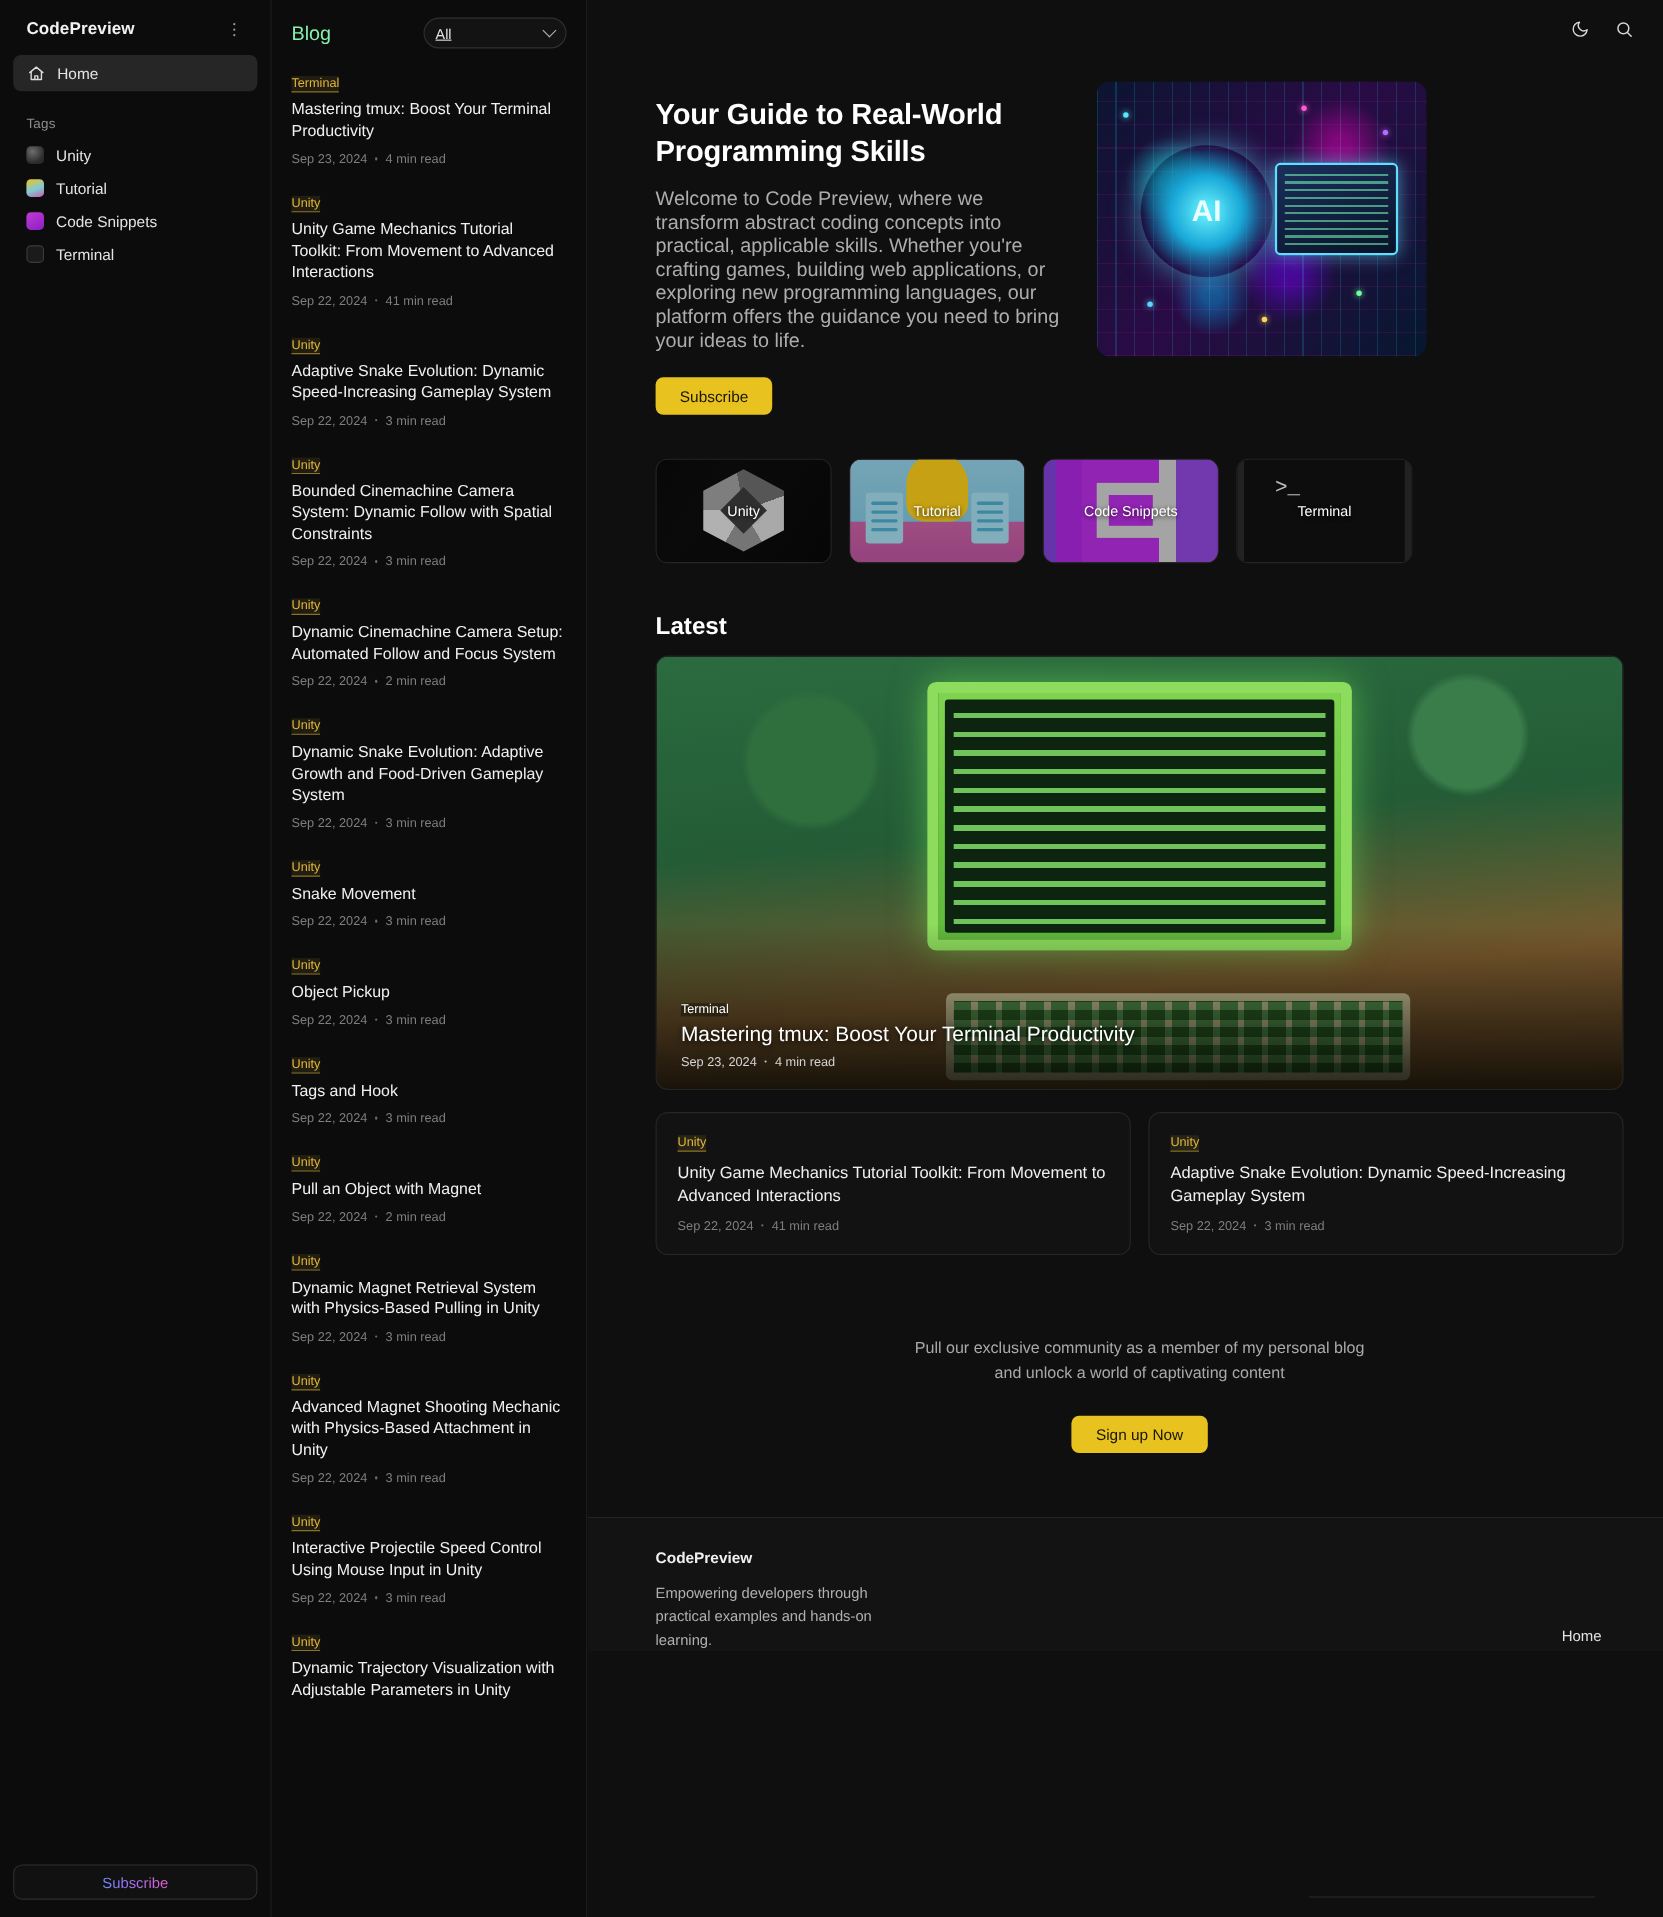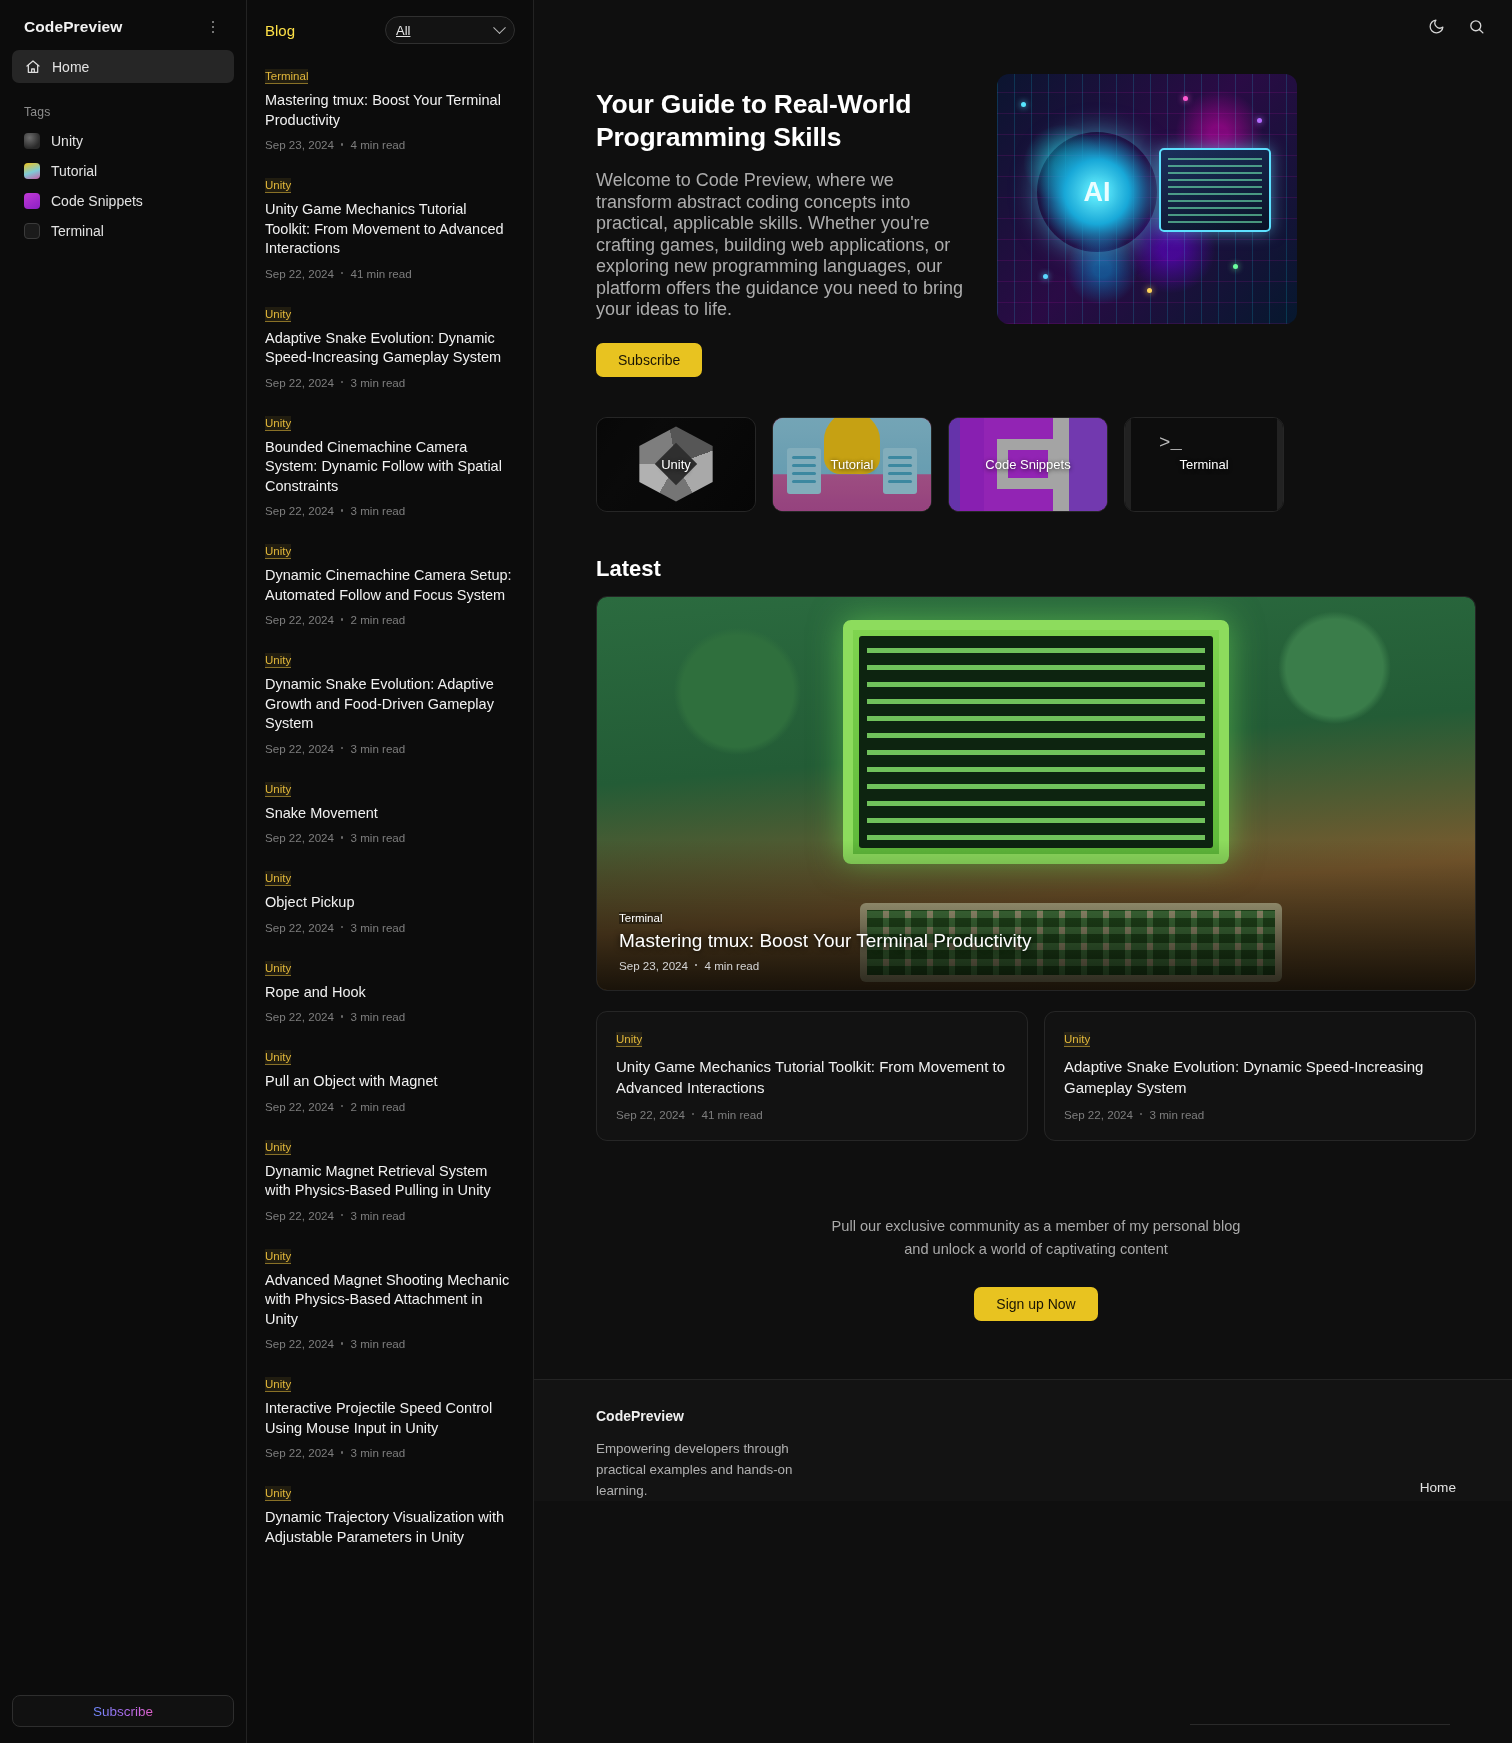--- a/index.html
+++ b/index.html
@@ -58,21 +58,21 @@
     font-weight:500;
   }
 
   
   .listpane{
     width:287px;flex:0 0 287px;background:#0c0c0c;border-right:1px solid #232323;
     overflow:hidden;position:relative;
   }
   .listhead{display:flex;align-items:center;justify-content:space-between;
     padding:16px 18px 12px 18px;}
-  .listtitle{font-size:15px;color:#fde047;font-weight:500;}
+  .listtitle{font-size:18px;color:#86efac;font-weight:500;}
   .selectbox{
     width:130px;height:28px;border:1px solid #303030;border-radius:14px;background:#131313;
     display:flex;align-items:center;justify-content:space-between;
     padding:0 10px;font-size:13px;color:#e6e6e6;cursor:pointer;text-decoration:underline;
   }
   .chev{width:9px;height:9px;border-right:1.6px solid #b4b4b4;border-bottom:1.6px solid #b4b4b4;
     transform:rotate(45deg) translate(-2px,-2px);}
 
   .postlist{padding:0 18px;}
   .post{padding:10px 0 14px 0;cursor:pointer;}
@@ -333,21 +333,21 @@
         <div class="post"><div class="ptag">Unity</div><div class="ptitle">Snake Movement</div><div class="pmeta">
             <span>Sep 22, 2024</span>
             <span class="dot"></span>
             <span>3 min read</span>
           </div></div>
         <div class="post"><div class="ptag">Unity</div><div class="ptitle">Object Pickup</div><div class="pmeta">
             <span>Sep 22, 2024</span>
             <span class="dot"></span>
             <span>3 min read</span>
           </div></div>
-        <div class="post"><div class="ptag">Unity</div><div class="ptitle">Rope and Hook</div><div class="pmeta">
+        <div class="post"><div class="ptag">Unity</div><div class="ptitle">Tags and Hook</div><div class="pmeta">
             <span>Sep 22, 2024</span>
             <span class="dot"></span>
             <span>3 min read</span>
           </div></div>
         <div class="post"><div class="ptag">Unity</div><div class="ptitle">Pull an Object with Magnet</div><div class="pmeta">
             <span>Sep 22, 2024</span>
             <span class="dot"></span>
             <span>2 min read</span>
           </div></div>
         <div class="post"><div class="ptag">Unity</div><div class="ptitle">Dynamic Magnet Retrieval System with Physics-Based Pulling in Unity</div><div class="pmeta">

